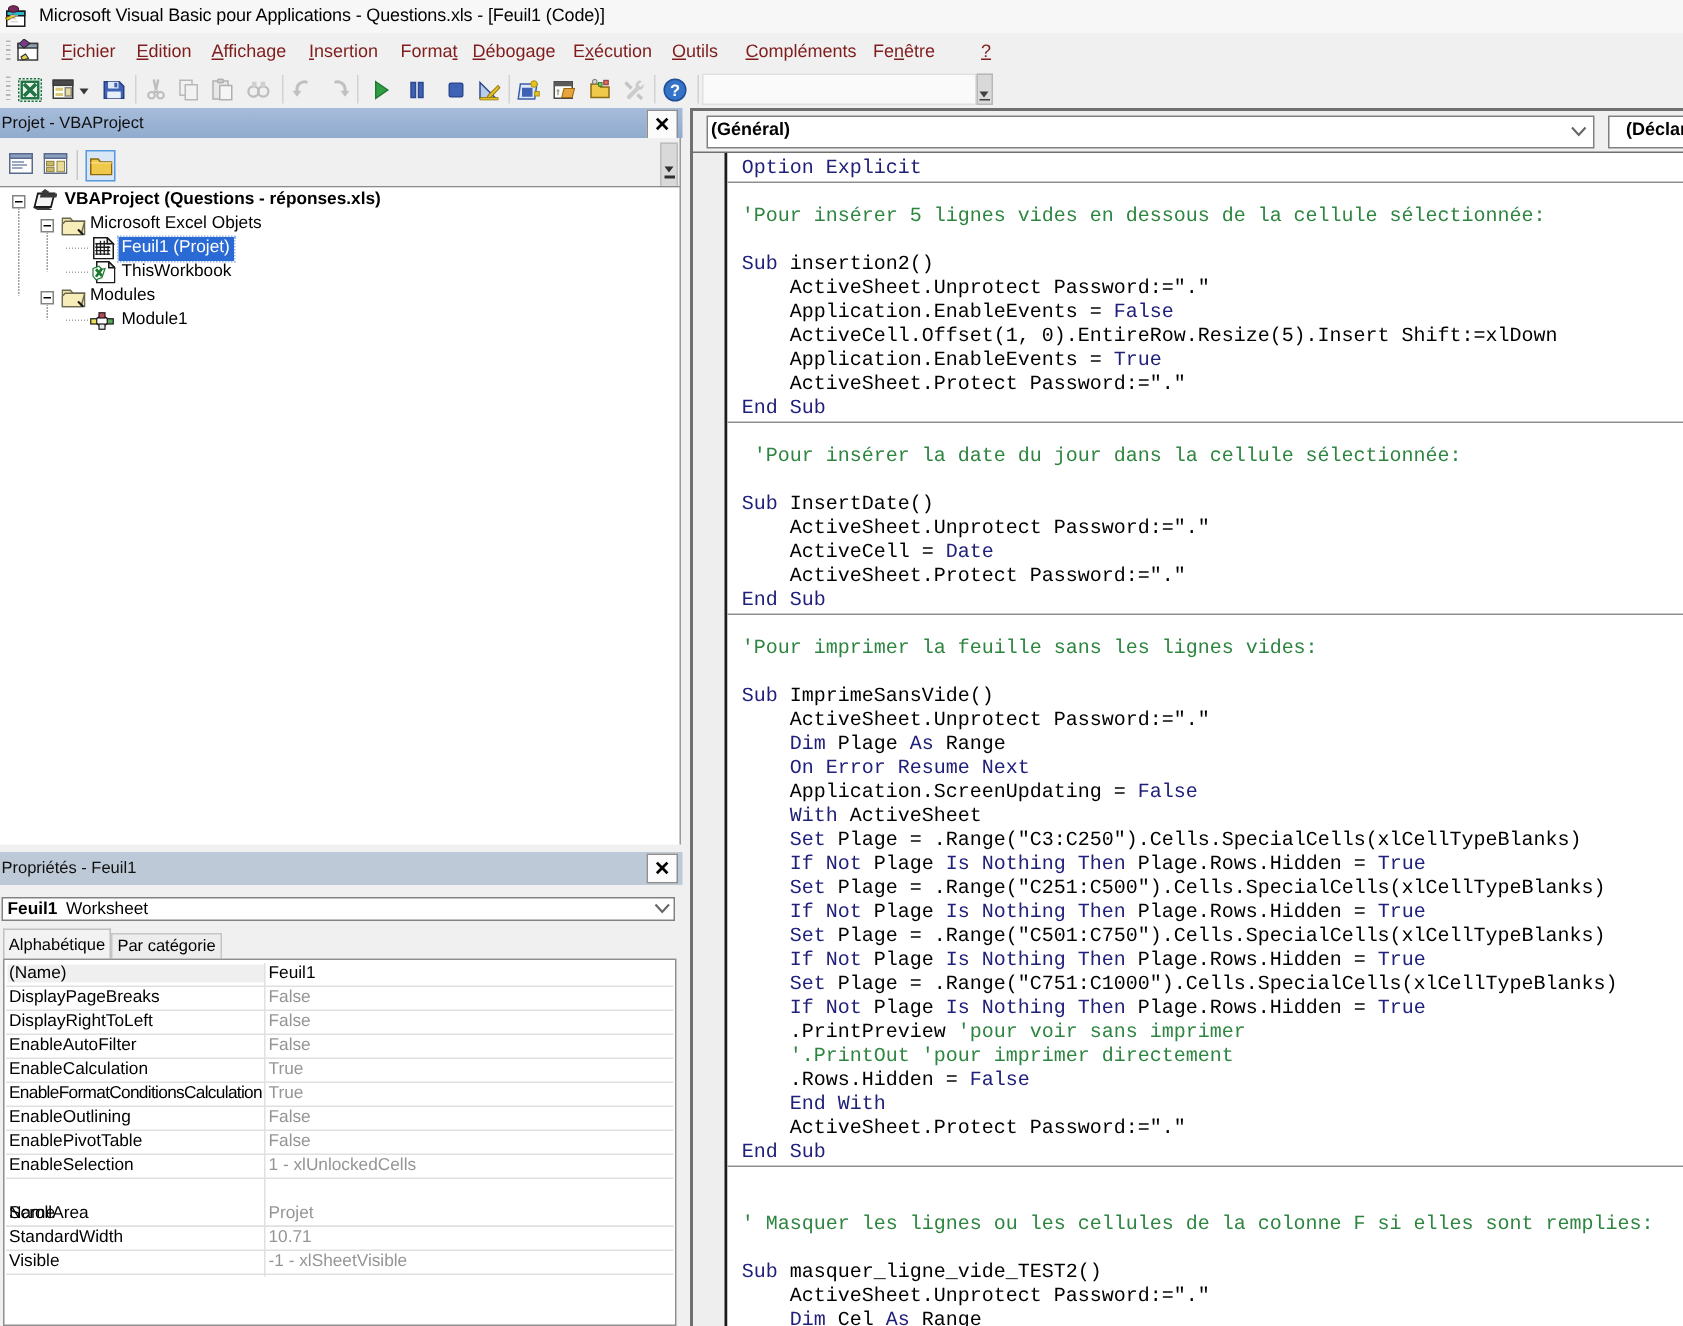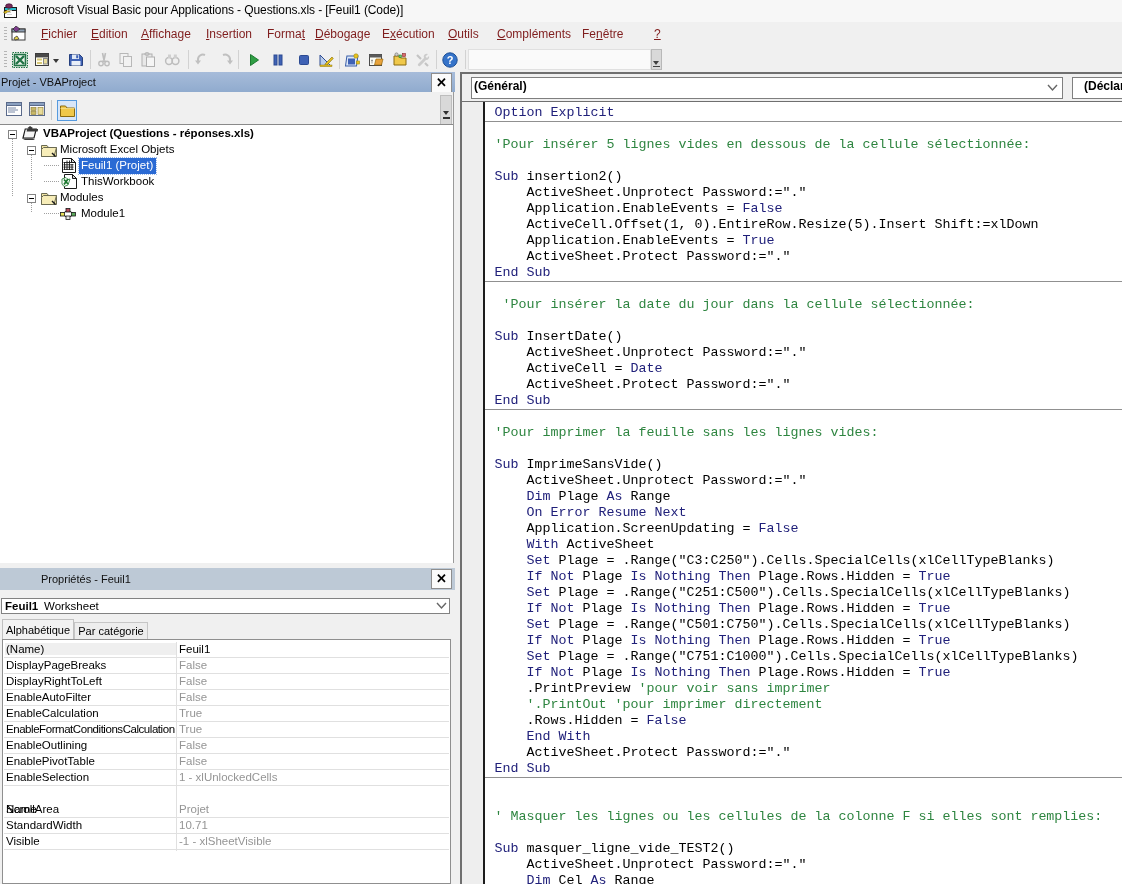--- a/index.html
+++ b/index.html
@@ -30,21 +30,21 @@
 #projright { left:453px; top:92px; width:1px; height:471px; background:#9a9a9a; }
 .trow { position:absolute; height:16px; font-size:11.5px; color:#000; }
 .minus { position:absolute; width:9px; height:9px; border:1px solid #848484;
   background:#fff; }
 .minus::after { content:""; position:absolute; left:1px; top:3px; width:5px;
   height:1px; background:#000; }
 .sel { background:#2a6ad4; color:#fff; outline:1px dotted #9cb8e6; }
 
 #prophead { left:0; top:568px; width:455px; height:22px; background:#bdc9d6;
   font-size:11px; color:#101010; }
-#prophead span { position:absolute; left:1px; top:5px;padding-left:40px; }
+#prophead span { position:absolute; left:1px; top:5px; }
 #propcombo { left:1px; top:598px; width:449px; height:16px; background:#fff;
   border:1px solid #828282; font-size:11.5px; }
 #propcombo b { position:absolute; left:3px; top:1px; }
 #propcombo i { position:absolute; left:42px; top:1px; font-style:normal; }
 .tab { position:absolute; font-size:11px; color:#000; text-align:center; }
 #tab1 { left:2px; top:619px; width:72px; height:21px; background:#f2f2f2;
   border:1px solid #c0c0c0; border-bottom:none; line-height:20px; }
 #tab2 { left:74px; top:622px; width:74px; height:18px; background:#ededed;
   border:1px solid #c6c6c6; border-bottom:none; line-height:16px; }
 #proppane { left:2px; top:639px; width:449px; height:245px; background:#fff;

